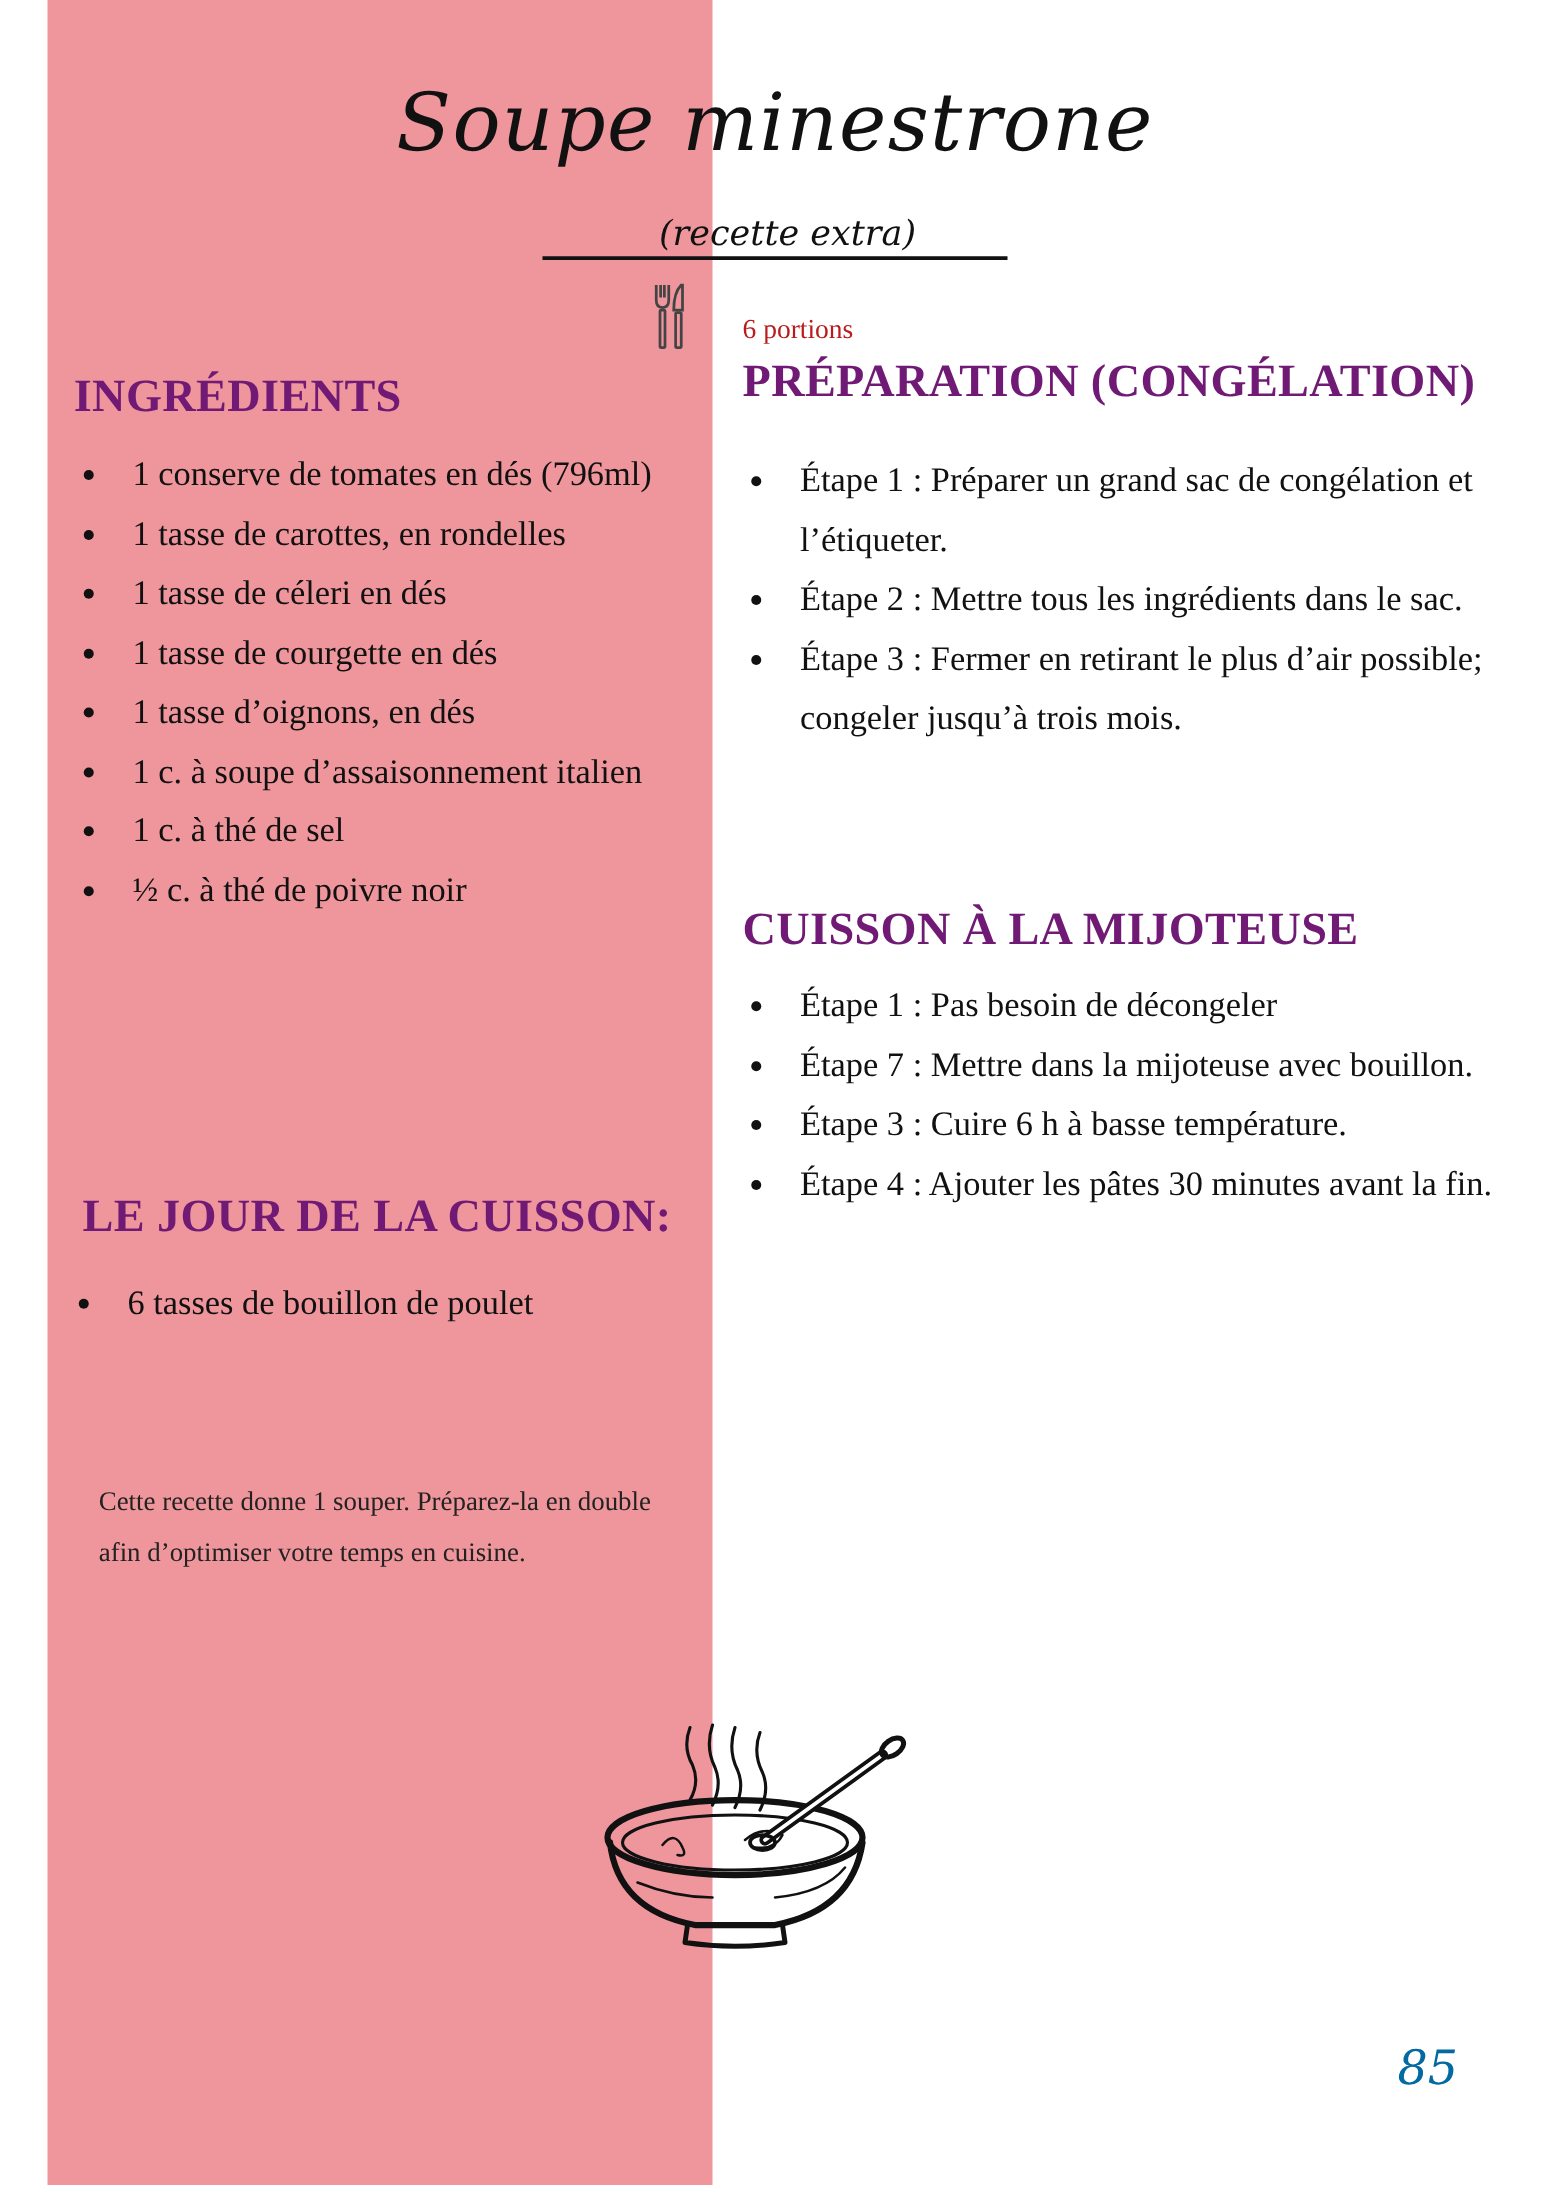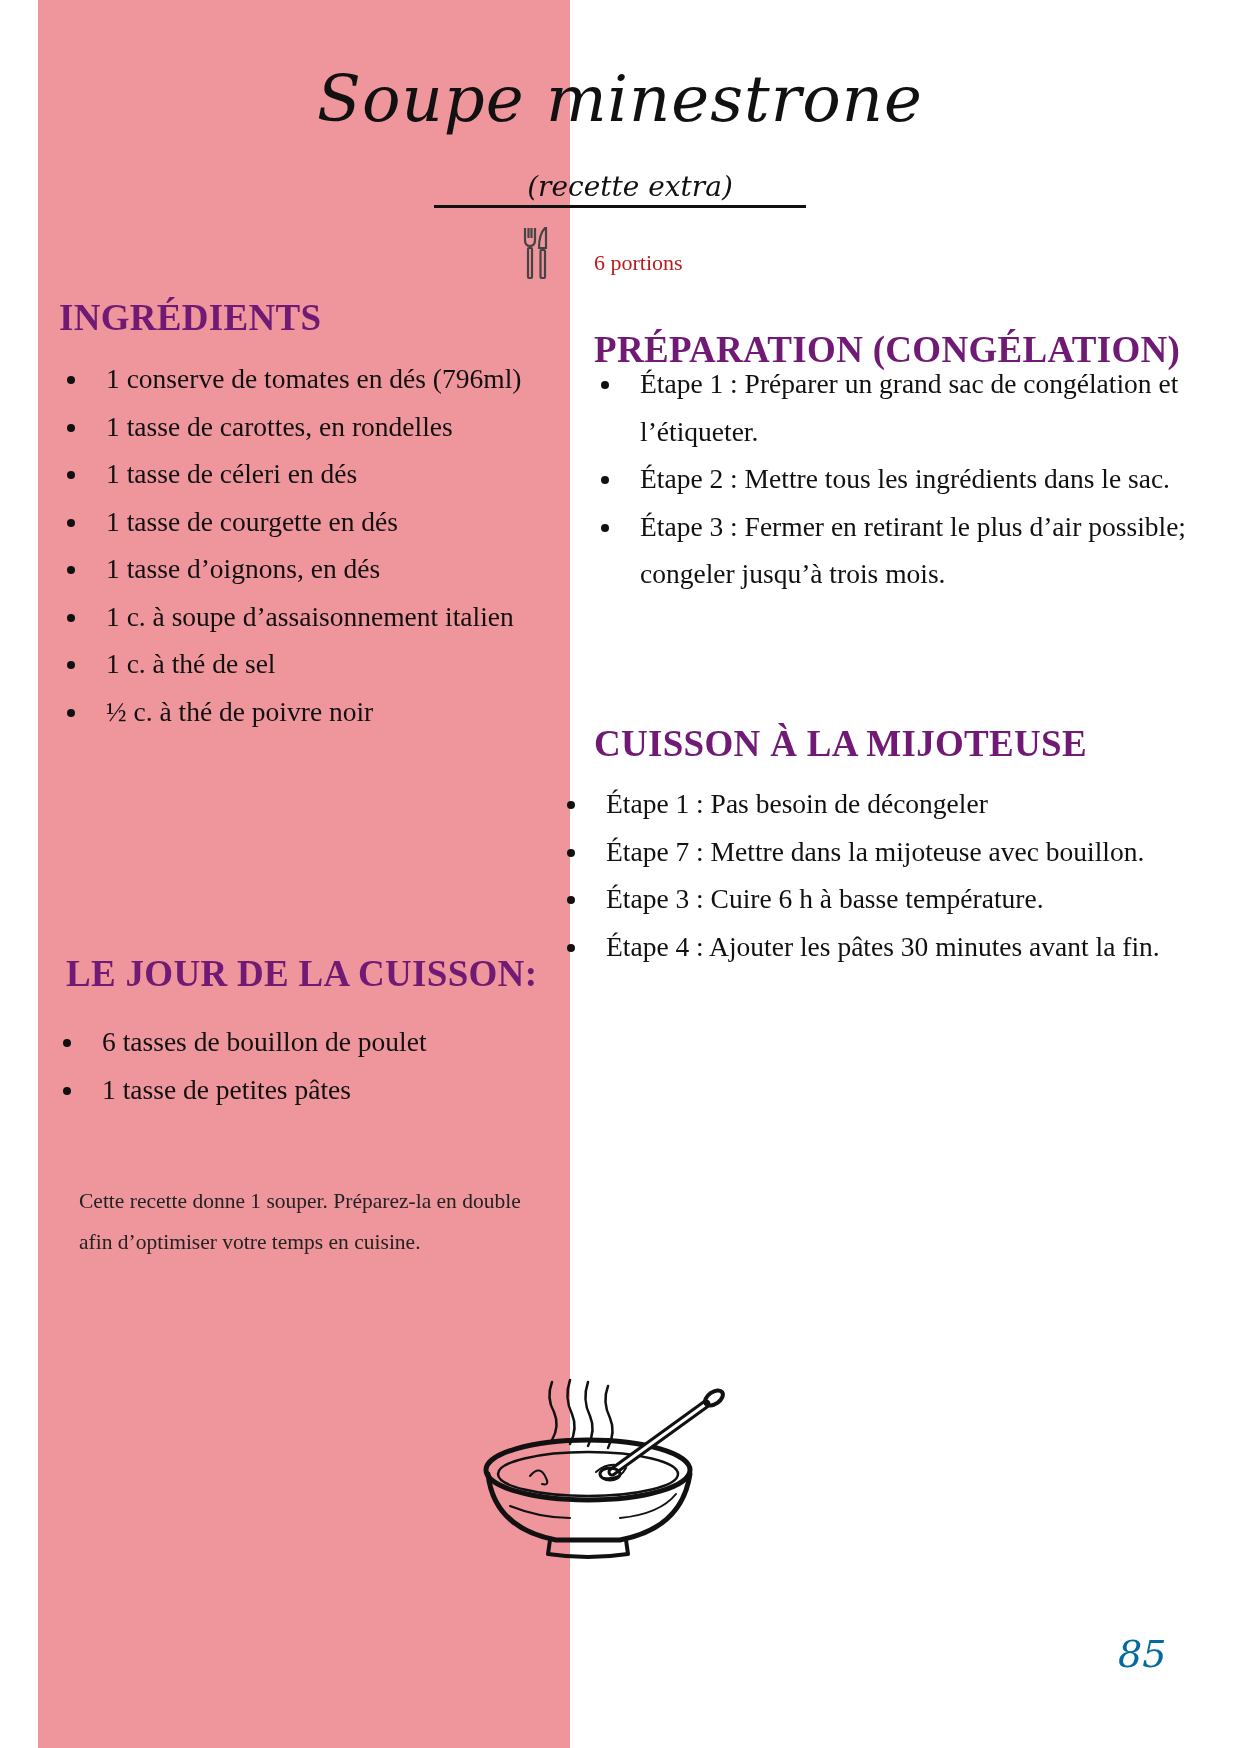--- a/index.html
+++ b/index.html
@@ -14,24 +14,24 @@
   .h { font-family:"Liberation Serif", serif; font-size:37px; color:#701a75; letter-spacing:0.3px; margin:0; }
   ul.list { list-style:none; margin:0; padding:0; }
   ul.list li { position:relative; font-family:"Liberation Serif", serif; font-size:27.5px; line-height:47.5px; padding-left:46px; color:#111; }
   ul.list li::before { content:""; position:absolute; left:7px; top:21px; width:8px; height:8px; border-radius:50%; background:#111; }
   .ing-h { left:59px; top:296px; }
   .ing-list { left:60px; top:355px; width:470px; }
   .day-h { left:66px; top:952px; }
   .day-list { left:56px; top:1018px; width:480px; }
   .day-list li { padding-left:44px; }
   .note { left:66px; top:1168px; width:450px; font-family:"Liberation Serif", serif; font-size:21.5px; line-height:40.5px; color:#222; }
-  .prep-h { left:594px; top:284px;margin-top:44px; }
+  .prep-h { left:594px; top:284px; }
   .prep-list { left:594px; top:360px; width:620px; }
   .cook-h { left:594px; top:722px; }
-  .cook-list { left:560px; top:780px; width:620px; }
+  .cook-list { left:594px; top:780px; width:620px; }
   .bowl { left:470px; top:1368px; width:264px; height:192px; }
   .page-num { left:1118px; top:1632px; font-family:"DejaVu Serif", serif; font-style:italic; font-size:38px; color:#0369a1; }
 </style>
 </head>
 <body>
 
 <div class="pink-panel"></div>
 
 <div class="abs title">Soupe minestrone</div>
 <div class="abs subtitle">(recette extra)</div>
@@ -54,21 +54,20 @@
   <li>1 tasse de courgette en dés</li>
   <li>1 tasse d’oignons, en dés</li>
   <li>1 c. à soupe d’assaisonnement italien</li>
   <li>1 c. à thé de sel</li>
   <li>½ c. à thé de poivre noir</li>
 </ul>
 
 <h2 class="abs h day-h">LE JOUR DE LA CUISSON:</h2>
 <ul class="abs list day-list">
   <li>6 tasses de bouillon de poulet</li>
-  <li>1 tasse de petites pâtes</li>
 </ul>
 
 <p class="abs note" style="margin:13px">Cette recette donne 1 souper. Préparez-la en double afin d’optimiser votre temps en cuisine.</p>
 
 <h2 class="abs h prep-h">PRÉPARATION (CONGÉLATION)</h2>
 <ul class="abs list prep-list">
   <li>Étape 1 : Préparer un grand sac de congélation et l’étiqueter.</li>
   <li>Étape 2 : Mettre tous les ingrédients  dans le sac.</li>
   <li>Étape 3 : Fermer en retirant le plus d’air possible; congeler jusqu’à trois mois.</li>
 </ul>

